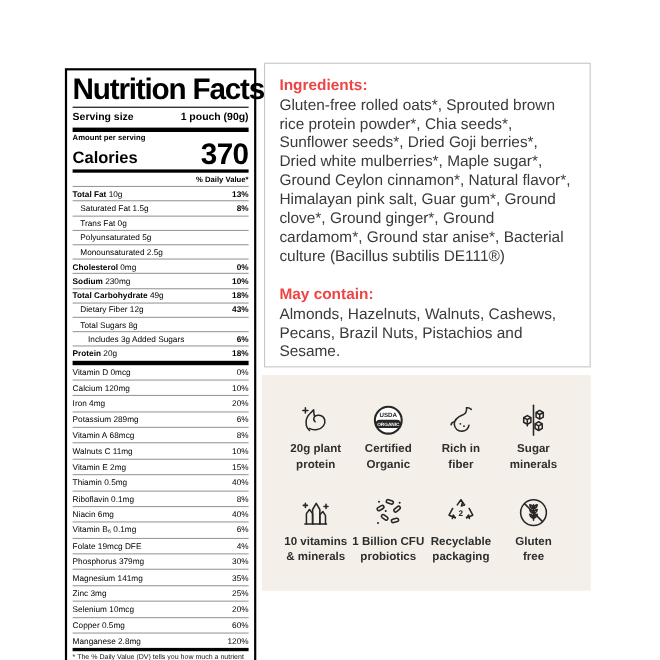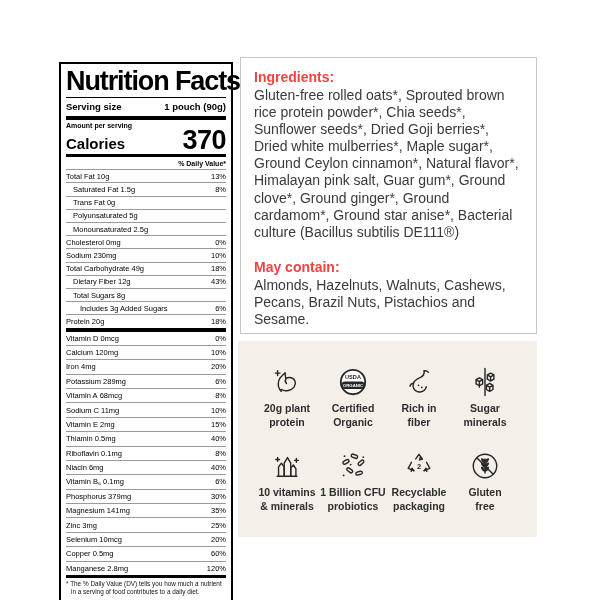--- a/index.html
+++ b/index.html
@@ -16,21 +16,21 @@
   .nf-aps { font-size:7px; font-weight:bold; padding-top:2px; }
   .nf-cal { display:flex; justify-content:space-between; align-items:flex-end; padding-bottom:2px; }
   .nf-cal-label { font-size:15px; font-weight:bold; line-height:1; padding-bottom:1px; }
   .nf-cal-value { font-size:27px; font-weight:800; line-height:0.85; letter-spacing:-0.5px; }
   .nf-dvh { text-align:right; font-size:7px; font-weight:bold; padding:2.5px 0; }
   .nf-row { display:flex; justify-content:space-between; align-items:baseline; font-size:7.5px; padding:1.6px 0; border-top:1px solid #9a9a9a; }
   .nf-vrows .nf-row { padding:2.2px 0; }
   .nf-vrows .nf-row:first-child { border-top:none; }
   .nf-row.ind1 { padding-left:7px; }
   .nf-row.ind2 { padding-left:14px; }
-  .b { font-weight:normal; }
+  .b { font-weight:bold; }
   .nf-left { white-space:nowrap; }
   .nf-foot { font-size:6.4px; line-height:1.3; padding:2px 0 1px 5px; text-indent:-5px; color:#111; }
 
   
   .ing { position:absolute; left:240px; top:57px; width:297px; height:277px; border:1px solid #c6c6c6; background:#fff; padding:11px 13px; color:#3a3a3a; font-size:14px; line-height:1.22; }
   .ing-h { font-weight:bold; color:#ef4444; margin-bottom:1px; }
   .ing-mc { margin-top:18px; }
   .ing-org { margin-top:26px; }
 
   
@@ -126,21 +126,21 @@
       </div>
       <div class="nf-row">
         <span class="nf-left"><span>Potassium</span>&nbsp;289mg</span>
         <span>6%</span>
       </div>
       <div class="nf-row">
         <span class="nf-left"><span>Vitamin A</span>&nbsp;68mcg</span>
         <span>8%</span>
       </div>
       <div class="nf-row">
-        <span class="nf-left"><span>Sodium C</span>&nbsp;11mg</span>
+        <span class="nf-left"><span>Walnuts C</span>&nbsp;11mg</span>
         <span>10%</span>
       </div>
       <div class="nf-row">
         <span class="nf-left"><span>Vitamin E</span>&nbsp;2mg</span>
         <span>15%</span>
       </div>
       <div class="nf-row">
         <span class="nf-left"><span>Thiamin</span>&nbsp;0.5mg</span>
         <span>40%</span>
       </div>
@@ -148,20 +148,24 @@
         <span class="nf-left"><span>Riboflavin</span>&nbsp;0.1mg</span>
         <span>8%</span>
       </div>
       <div class="nf-row">
         <span class="nf-left"><span>Niacin</span>&nbsp;6mg</span>
         <span>40%</span>
       </div>
       <div class="nf-row">
         <span class="nf-left"><span>Vitamin B₆</span>&nbsp;0.1mg</span>
         <span>6%</span>
+      </div>
+      <div class="nf-row">
+        <span class="nf-left"><span>Folate</span>&nbsp;19mcg DFE</span>
+        <span>4%</span>
       </div>
       <div class="nf-row">
         <span class="nf-left"><span>Phosphorus</span>&nbsp;379mg</span>
         <span>30%</span>
       </div>
       <div class="nf-row">
         <span class="nf-left"><span>Magnesium</span>&nbsp;141mg</span>
         <span>35%</span>
       </div>
       <div class="nf-row">

